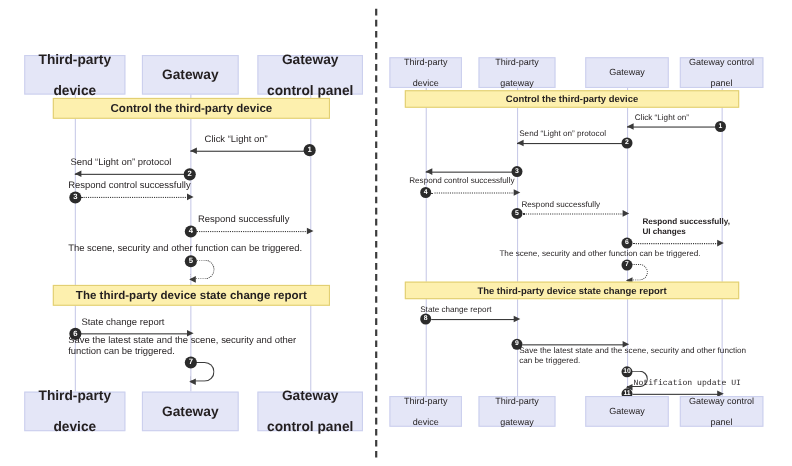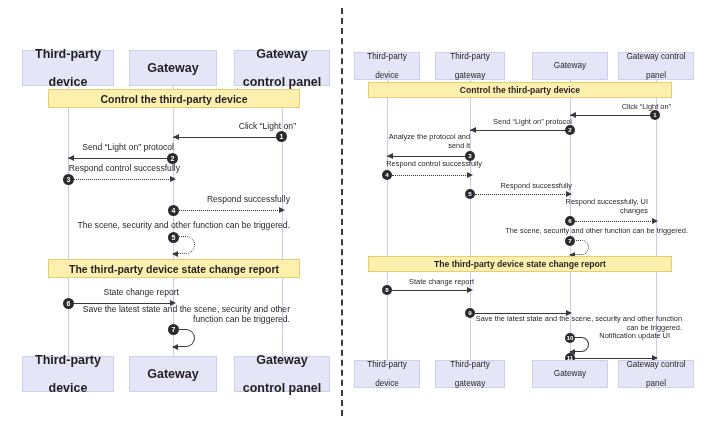--- a/index.html
+++ b/index.html
@@ -31,21 +31,21 @@
 
   
   .msg{position:absolute;height:0;border-top:1px solid #3a3a3a;}
   .msg.dashed{border-top:1px dotted #3a3a3a;}
   .arrowhead{position:absolute;width:0;height:0;
              border-top:3.5px solid transparent;border-bottom:3.5px solid transparent;}
   .arrowhead.right{border-left:6px solid #3a3a3a;}
   .arrowhead.left{border-right:6px solid #3a3a3a;}
 
   
-  .label{position:absolute;text-align:right;line-height:1.15;
+  .label{position:absolute;text-align:left;line-height:1.15;
          color:#231f20;white-space:nowrap;}
   .label.wrap{white-space:normal;}
 
   
   .badge{position:absolute;border-radius:50%;background:#2b2b2b;color:#fff;
          display:flex;align-items:center;justify-content:center;
          font-weight:bold;line-height:1;}
 
   
   .selfloop{position:absolute;border:1px solid #3a3a3a;border-left:none;
@@ -190,23 +190,20 @@
 
   <div class="label" style="left:128px;top:118px;width:100px;font-size:7.4px;">
     <span>Send  “Light on”  protocol</span>
   </div>
   <div class="msg" style="left:126px;top:130px;width:97px;"></div>
   <div class="arrowhead left" style="left:126px;top:126.5px;"></div>
   <div class="badge" style="left:221px;top:125px;width:10px;height:10px;font-size:6.2px;">
     <span>2</span>
   </div>
 
-  <div class="label wrap" style="left:42px;top:133px;width:84px;font-size:7.4px;">
-    <span>Analyze the protocol and send it</span>
-  </div>
   <div class="msg" style="left:43px;top:156px;width:80px;"></div>
   <div class="arrowhead left" style="left:43px;top:152.5px;"></div>
   <div class="badge" style="left:121px;top:151px;width:10px;height:10px;font-size:6.2px;">
     <span>3</span>
   </div>
 
   <div class="label" style="left:28px;top:160px;width:110px;font-size:7.4px;">
     <span>Respond control successfully</span>
   </div>
   <div class="msg dashed" style="left:48px;top:175px;width:76px;"></div>
@@ -217,21 +214,21 @@
 
   <div class="label" style="left:130px;top:182px;width:98px;font-size:7.4px;">
     <span>Respond successfully</span>
   </div>
   <div class="msg dashed" style="left:131px;top:194px;width:92px;"></div>
   <div class="arrowhead right" style="left:222px;top:190.5px;"></div>
   <div class="badge" style="left:121px;top:189px;width:10px;height:10px;font-size:6.2px;">
     <span>5</span>
   </div>
 
-  <div class="label wrap" style="left:216px;top:198px;width:88px;font-size:7.4px;">
+  <div class="label wrap" style="left:240px;top:198px;width:88px;font-size:7.4px;font-weight:bold;">
     <span>Respond successfully, UI changes</span>
   </div>
   <div class="msg dashed" style="left:231px;top:221px;width:78px;"></div>
   <div class="arrowhead right" style="left:308px;top:217.5px;"></div>
   <div class="badge" style="left:221px;top:216px;width:10px;height:10px;font-size:6.2px;">
     <span>6</span>
   </div>
 
   <div class="label" style="left:110px;top:227px;width:234px;font-size:7.4px;">
     <span>The scene, security and other function can be triggered.</span>
@@ -263,21 +260,21 @@
 
   <div class="label wrap" style="left:128px;top:315px;width:210px;font-size:7.4px;">
     <span>Save the latest state and the scene, security and other function can be triggered.</span>
   </div>
   <div class="selfloop" style="left:226px;top:337px;width:19px;height:15px;"></div>
   <div class="arrowhead left" style="left:225px;top:348.5px;"></div>
   <div class="badge" style="left:221px;top:333px;width:10px;height:10px;font-size:6.2px;">
     <span>10</span>
   </div>
 
-  <div class="label" style="left:232px;top:332px;width:94px;font-size:7.4px;">
+  <div class="label" style="left:232px;top:345px;width:94px;font-size:7.4px;font-family:Liberation Mono, monospace;">
     <span>Notification update UI</span>
   </div>
   <div class="msg" style="left:231px;top:358px;width:78px;"></div>
   <div class="arrowhead right" style="left:308px;top:354.5px;"></div>
   <div class="badge" style="left:221px;top:353px;width:10px;height:10px;font-size:6.2px;">
     <span>11</span>
   </div>
 
   <div class="actor" style="left:10px;top:360px;width:66px;height:28px;font-size:8.2px;">
     <span><span>Third-party</span><br><span>device</span></span>

